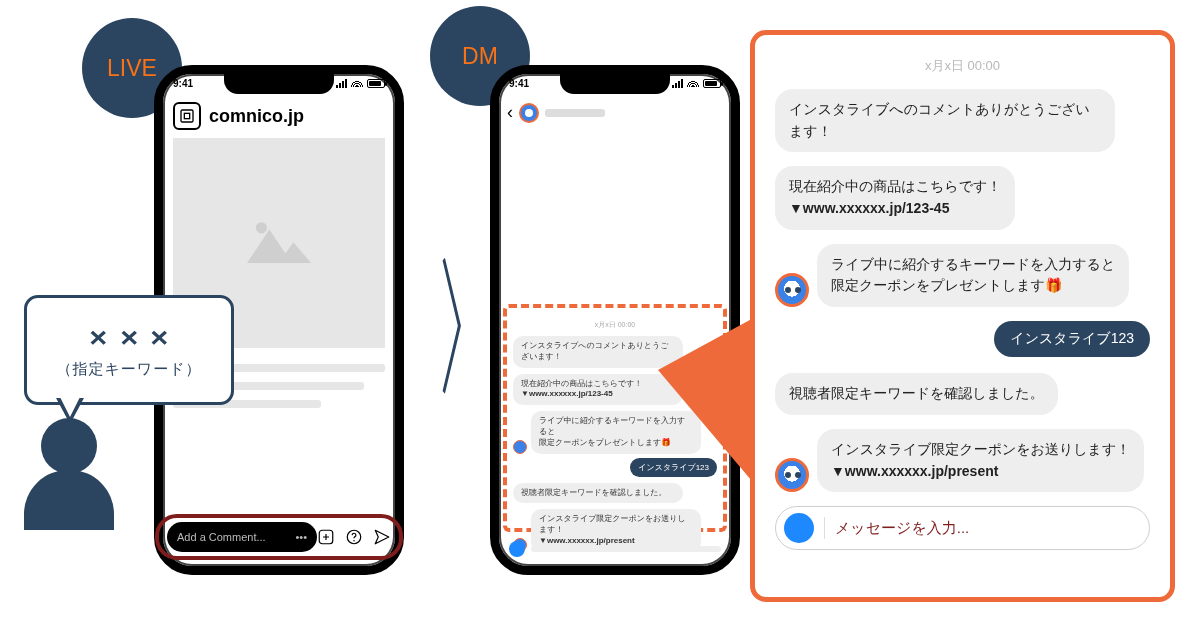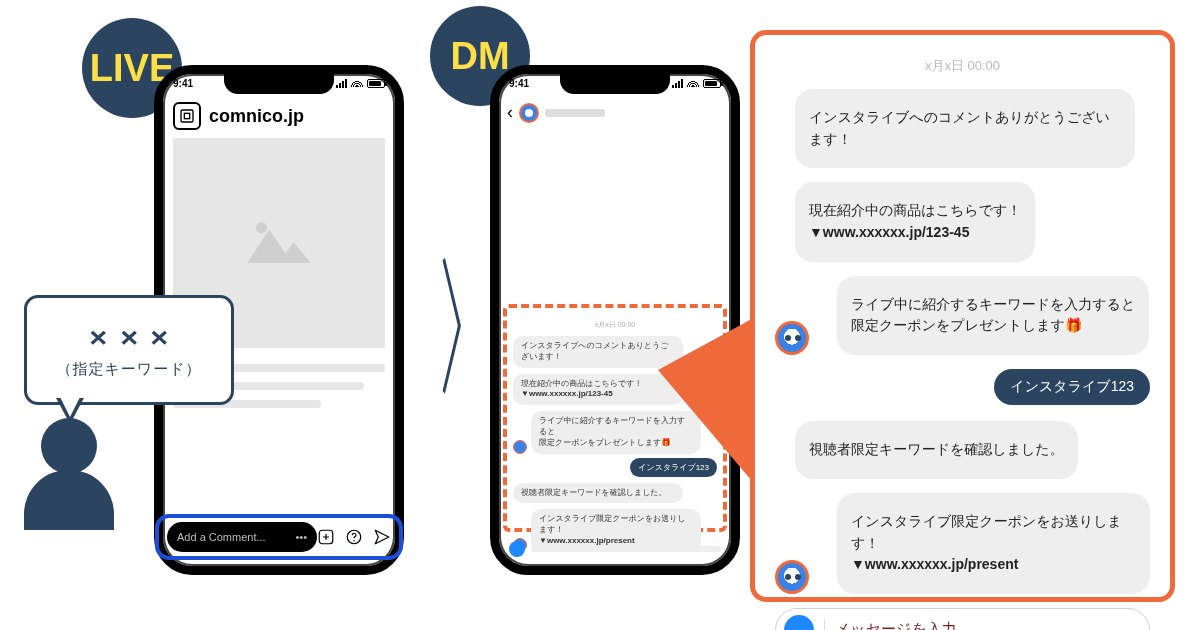--- a/index.html
+++ b/index.html
@@ -1,21 +1,21 @@
 <!DOCTYPE html>
 <html><head>
 <meta charset="utf-8">
 <style>
   * { box-sizing: border-box; margin: 0; padding: 0; }
   body { font-family: -apple-system, "Hiragino Sans", sans-serif; width:1200px; height:630px; position:relative; background:#fff; }
 
   .badge-circle{
     position:absolute; width:100px; height:100px; border-radius:50%;
-    background:#2b445f; color:#fde047; display:flex; align-items:center; justify-content:center;
-    font-size:38px; font-weight:700;
+    background:#2b445f; color:#f97316; display:flex; align-items:center; justify-content:center;
+    font-size:23px; font-weight:400;
   }
   .badge-live{ top:18px; left:82px; }
   .badge-dm { top:6px; left:430px; }
 
   
   .phone{
     position:absolute; width:250px; height:510px; border-radius:38px;
     background:#fff; border:9px solid #000; box-shadow: inset 0 0 0 2px #444;
   }
   .phone .notch{
@@ -44,21 +44,21 @@
   .ig-image{ position:absolute; top:64px; left:10px; right:10px; height:210px; background:#e6e6e6; display:flex; align-items:center; justify-content:center;}
   .mountain{width:80px;height:60px;}
   .ig-lines{ position:absolute; top:290px; left:10px; right:10px; }
   .ig-lines div{ height:8px; background:#e6e6e6; border-radius:3px; margin-bottom:10px;}
   .ig-lines div:nth-child(1){width:100%}
   .ig-lines div:nth-child(2){width:90%}
   .ig-lines div:nth-child(3){width:70%}
 
   .comment-bar-wrap{
     position:absolute; left:-8px; right:-8px; bottom:6px; height:46px;
-    border:4px solid #1d4ed8; border-radius:14px; background:transparent;
+    border:4px solid #7f1d1d; border-radius:22px; background:transparent;
     display:flex; align-items:center; padding:0 8px;
   }
   .comment-bar{
     flex:0 0 auto; width:150px; height:30px; background:#000; border-radius:16px; display:flex; align-items:center; padding:0 10px; color:#bbb; font-size:11px;
     justify-content:space-between;
   }
   .comment-icons{ display:flex; gap:10px; margin-left:auto; color:#000; }
   .icon-stroke{ width:18px; height:18px; }
 
   
@@ -120,23 +120,22 @@
 
   
   .zoom{
     position:absolute; top:30px; left:750px; width:425px; height:572px;
     border:5px solid #ef6a3a; border-radius:16px; background:#fff; padding:22px 20px 14px;
     z-index:2;
   }
   .zoom-ts{ text-align:center; color:#b8b8b8; font-size:13px; margin-bottom:14px;}
   .bubble-bot{
     background:#eee; color:#222; font-size:14px; line-height:1.55;
-    padding:18px 14px; border-radius:18px; width:fit-content; max-width:340px;
+    padding:10px 14px; border-radius:18px; width:fit-content; max-width:340px;
     margin-bottom:14px;
-    margin-left:20px;
   }
   .bubble-bot b{ font-weight:700;}
   .row-with-ava{ display:flex; align-items:flex-end; gap:8px; margin-bottom:14px;}
   .bot-ava{
     width:34px;height:34px;border-radius:50%;
     background:radial-gradient(circle at 50% 45%, #fff 0 8px, transparent 8px), #3a82e8;
     border:3px solid #ef6a3a; position:relative; flex-shrink:0;
   }
   .bot-ava::before{content:"";position:absolute;top:6px;left:50%;transform:translateX(-50%);width:6px;height:6px;border-radius:50%;background:#fff;}
   .bot-ava::after{content:"";position:absolute;top:11px;left:7px;width:6px;height:6px;border-radius:50%;background:#2b445f;box-shadow:10px 0 0 #2b445f;}

